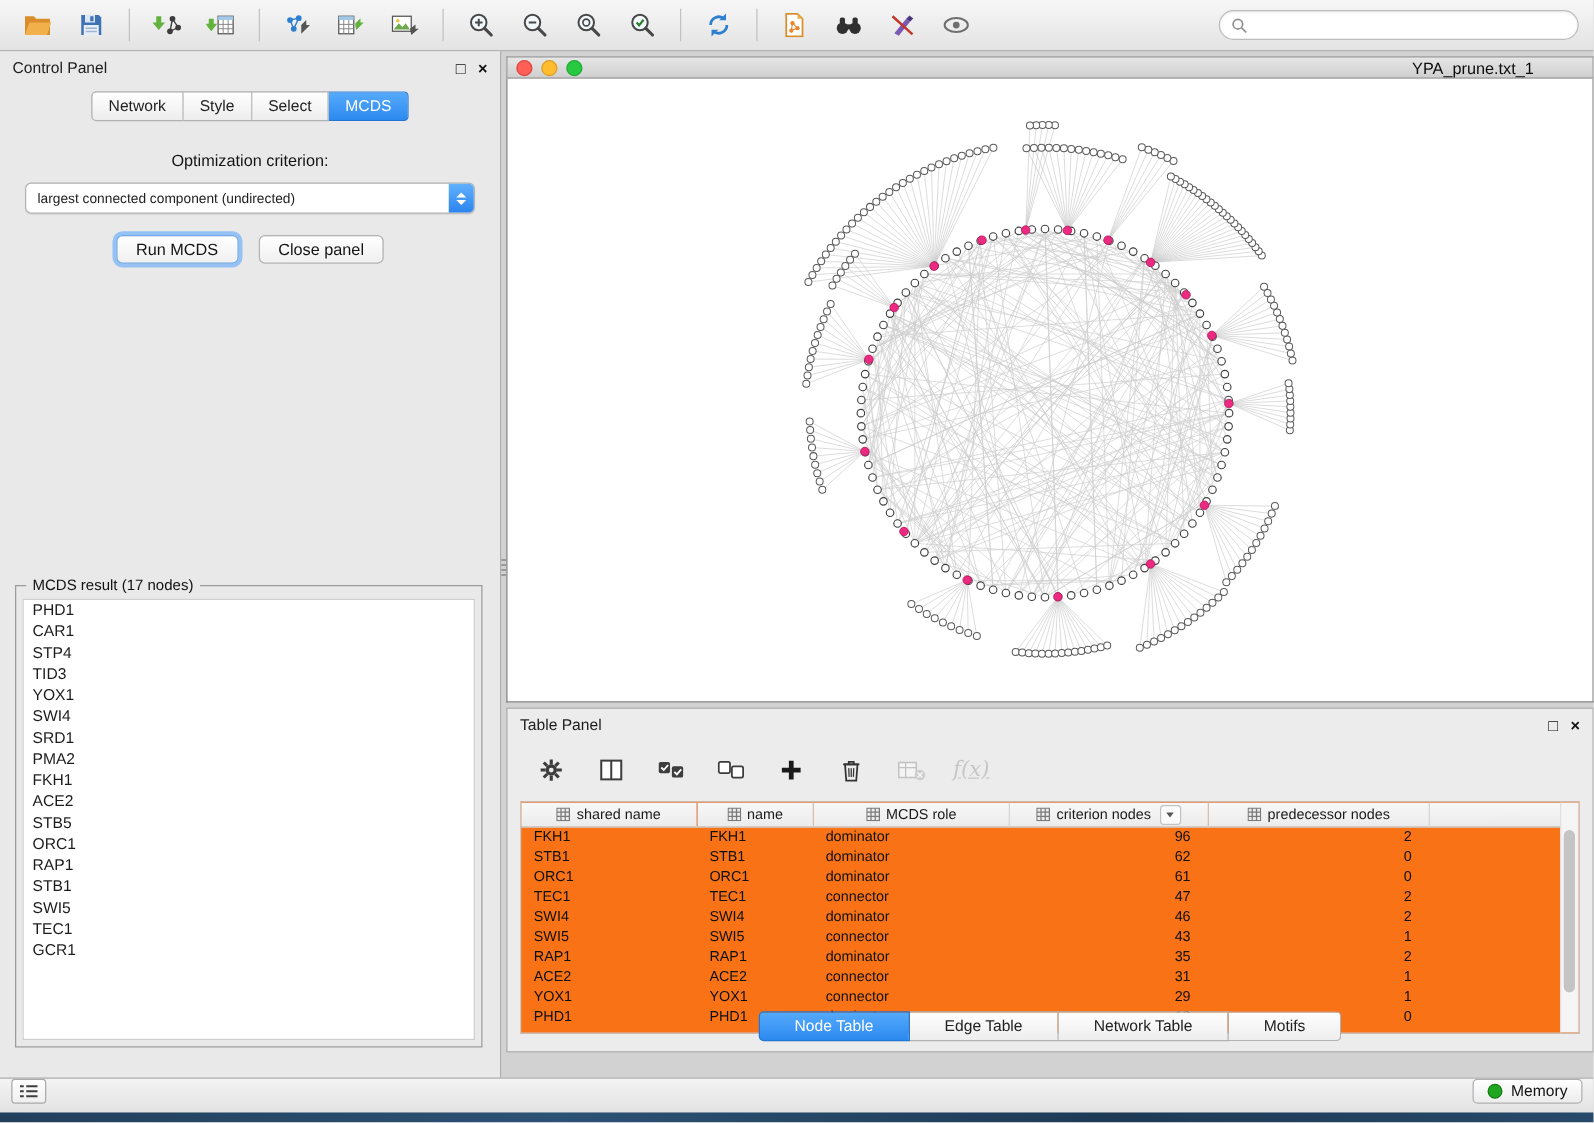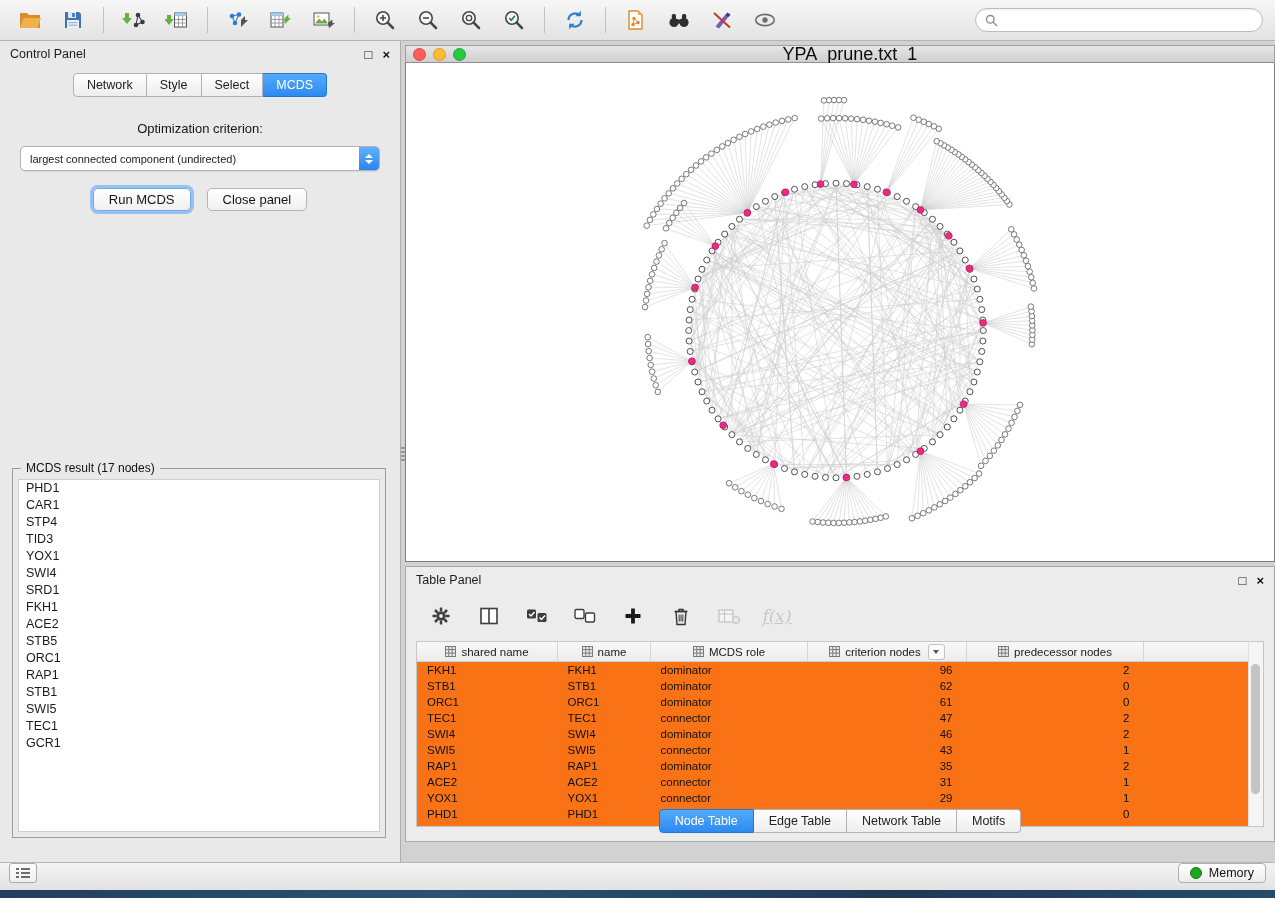--- a/index.html
+++ b/index.html
@@ -45,21 +45,21 @@
   .v-divider{position:absolute;left:401px;top:41px;width:4px;height:821px;cursor:col-resize;}
   .grip{position:absolute;left:0;top:406px;width:4px;height:16px;background:repeating-linear-gradient(#9a9a9a 0 2px,transparent 2px 4px);}
 
   
   .network-window{position:absolute;left:405px;top:45px;right:0;height:517px;}
   .nw-titlebar{height:18px;background:linear-gradient(#e6e6e6,#cfcfcf);border:1px solid #9f9f9f;border-bottom:1px solid #8f8f8f;display:flex;align-items:center;padding:0 7px;gap:7px;box-sizing:border-box;}
   .tl{width:11px;height:11px;border-radius:50%;cursor:pointer;flex:0 0 auto;}
   .tl.red{background:#ff5f57;border:0.5px solid #e0443e;}
   .tl.yellow{background:#febc2e;border:0.5px solid #d89e24;}
   .tl.green{background:#28c840;border:0.5px solid #1eaa33;}
-  .nw-title{flex:1;text-align:center;font-size:18px;color:#0c0c0c;margin-right:40px;}
+  .nw-title{flex:1;text-align:right;font-size:13px;color:#0c0c0c;margin-right:40px;}
   .nw-canvas{position:absolute;top:18px;left:0;right:0;bottom:0;background:#fff;border:1px solid #7d7d7d;border-top:none;box-sizing:border-box;}
   .nw-canvas svg{display:block;width:100%;height:100%;}
 
   
   .table-panel{position:absolute;left:405px;top:566px;right:0;height:276px;background:#ececec;border:1px solid #a8a8a8;box-sizing:border-box;}
   .tp-toolbar{position:absolute;left:10px;right:10px;top:28px;height:42px;display:flex;align-items:center;gap:14px;padding:0 8px;}
   .tp-btn{width:34px;height:32px;background:transparent;border:none;display:flex;align-items:center;justify-content:center;cursor:pointer;padding:0;}
   .tp-btn.disabled{opacity:.45;cursor:default;}
   .fx-label{font-family:"DejaVu Serif",serif;font-style:italic;font-size:17px;color:#9a9a9a;text-decoration:underline;}
   .tp-table-wrap{position:absolute;left:10px;right:10px;top:74px;height:184px;background:#f97316;border:1px solid #c6c6c6;overflow:hidden;}
@@ -67,21 +67,21 @@
   .node-table th{height:19px;background:linear-gradient(#f8f8f8,#ececec);border-right:1px solid #d5d5d5;border-bottom:1px solid #cfcfcf;font-weight:normal;font-size:11.5px;color:#1a1a1a;padding:0 4px;white-space:nowrap;overflow:hidden;cursor:pointer;}
   .th-inner{display:flex;align-items:center;justify-content:center;gap:5px;}
   .sort-chevron{width:15px;height:14px;border:1px solid #c3c3c3;border-radius:3px;background:#fbfbfb;display:inline-flex;align-items:center;justify-content:center;margin-left:2px;}
   .sort-chevron i{width:0;height:0;border-left:3.5px solid transparent;border-right:3.5px solid transparent;border-top:4px solid #555;}
   .node-table td{height:16px;font-size:11.5px;color:#101010;padding:0 10px;white-space:nowrap;overflow:hidden;}
   .node-table td.num{text-align:right;padding-right:14px;}
   .node-table tr{cursor:default;}
   .tp-scrollbar{position:absolute;right:0;top:0;bottom:0;width:14px;background:#f5f5f5;border-left:1px solid #e0e0e0;}
   .tp-thumb{position:absolute;top:22px;left:2px;width:9px;height:130px;background:#c4c4c4;border-radius:5px;cursor:pointer;}
   .tp-tabs{position:absolute;left:0;right:0;bottom:8px;display:flex;justify-content:center;}
-  .tp-tab{font-size:12.5px;padding:4px 15px;background:linear-gradient(#ffffff,#ededed);border:1px solid #b1b1b1;border-left-width:0;cursor:pointer;color:#222;font-family:"Liberation Sans",sans-serif;}
+  .tp-tab{font-size:12.5px;padding:4px 28px;background:linear-gradient(#ffffff,#ededed);border:1px solid #b1b1b1;border-left-width:0;cursor:pointer;color:#222;font-family:"Liberation Sans",sans-serif;}
   .tp-tab:first-child{border-left-width:1px;border-radius:4px 0 0 4px;}
   .tp-tab:last-child{border-radius:0 4px 4px 0;}
   .tp-tab.active{background:linear-gradient(#55aafc,#2c89ef);color:#fff;border-color:#2376d3;}
 
   
   .status-bar{position:absolute;left:0;top:862px;right:0;height:28px;background:linear-gradient(#f4f4f4,#e2e2e2);border-top:1px solid #b7b7b7;display:flex;align-items:flex-start;padding:0 9px;box-sizing:border-box;}
   .menu-btn{width:28px;height:20px;border:1px solid #ababab;border-radius:3px;background:linear-gradient(#fff,#efefef);display:flex;align-items:center;justify-content:center;cursor:pointer;padding:0;}
   .memory-btn{margin-left:auto;display:flex;gap:7px;align-items:center;border:1px solid #b0b0b0;border-radius:4px;background:linear-gradient(#fff,#ececec);padding:2px 11px;font-size:12.5px;cursor:pointer;font-family:"Liberation Sans",sans-serif;color:#111;}
   .mem-dot{width:10px;height:10px;border-radius:50%;background:#1fa81f;border:1px solid #157a15;}
 
@@ -298,20 +298,21 @@
     <div class="group-box">
       <div class="gb-title">MCDS result (17 nodes)</div>
       <div class="gb-list">
           <div class="mcds-item">PHD1</div>
           <div class="mcds-item">CAR1</div>
           <div class="mcds-item">STP4</div>
           <div class="mcds-item">TID3</div>
           <div class="mcds-item">YOX1</div>
           <div class="mcds-item">SWI4</div>
           <div class="mcds-item">SRD1</div>
+          <div class="mcds-item">PMA2</div>
           <div class="mcds-item">FKH1</div>
           <div class="mcds-item">ACE2</div>
           <div class="mcds-item">STB5</div>
           <div class="mcds-item">ORC1</div>
           <div class="mcds-item">RAP1</div>
           <div class="mcds-item">STB1</div>
           <div class="mcds-item">SWI5</div>
           <div class="mcds-item">TEC1</div>
           <div class="mcds-item">GCR1</div>
         </div>

